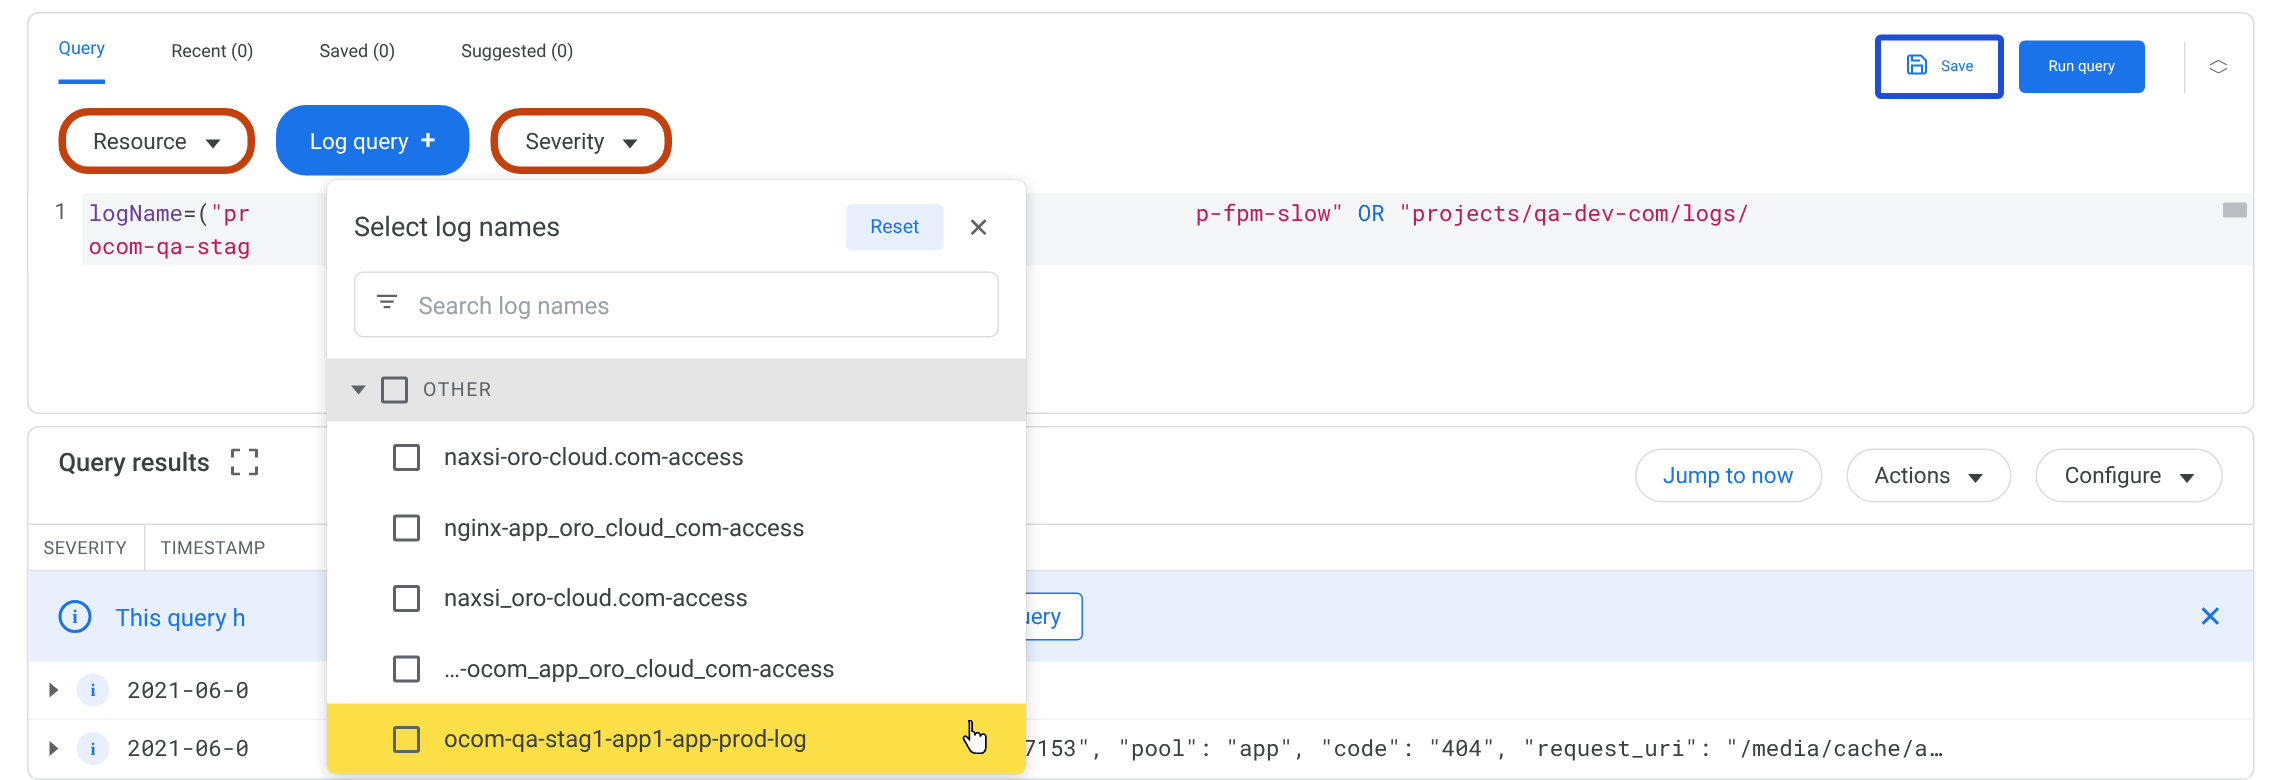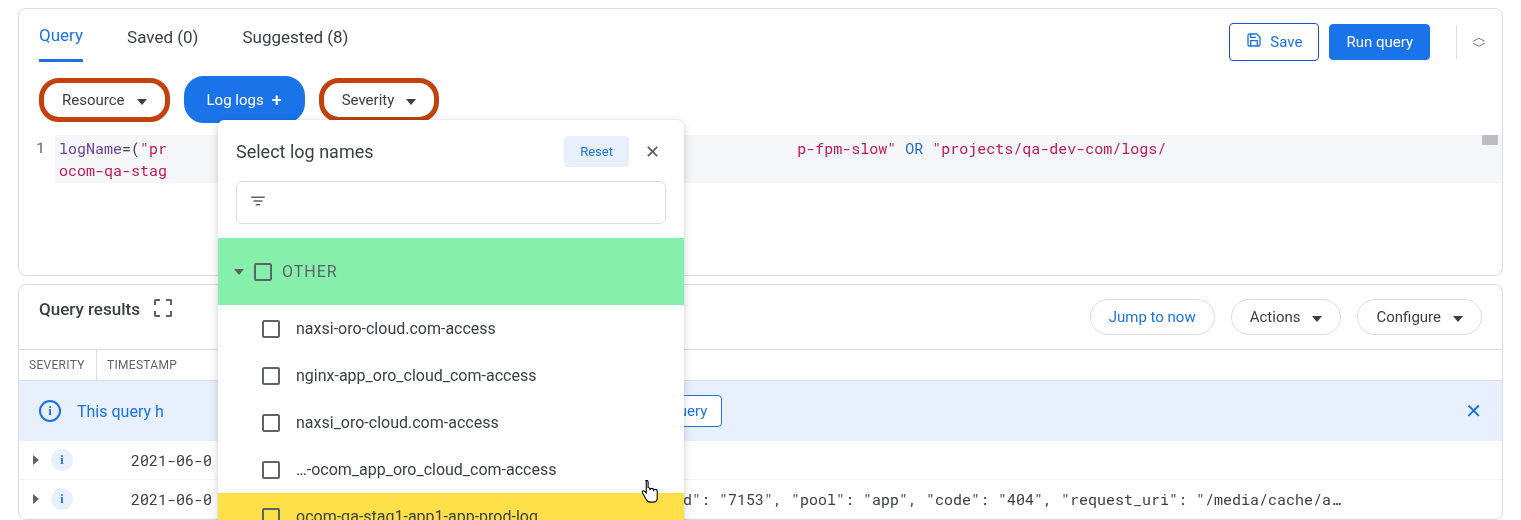--- a/index.html
+++ b/index.html
@@ -25,39 +25,39 @@
     height: 268px;
   }
   .tabs-row {
     display: flex;
     align-items: center;
     padding: 8px 20px 0 20px;
     gap: 44px;
     border-bottom: 0;
   }
   .tab {
-    font-size: 17px;
+    font-size: 12px;
     color: #3c4043;
     padding: 8px 0 14px 0;
     cursor: pointer;
   }
   .tab.active {
     color: #1a73e8;
     border-bottom: 3px solid #1a73e8;
   }
   .btn {
     display: inline-flex;
     align-items: center;
     gap: 8px;
-    border: 1px solid #1d4ed8;
+    border: 4px solid #1d4ed8;
     background: #fff;
     color: #1a73e8;
     border-radius: 4px;
     padding: 8px 16px;
-    font-size: 15px;
+    font-size: 10px;
     cursor: pointer;
     font-family: inherit;
   }
   .btn.primary {
     background: #1a73e8;
     color: #fff;
     border-color: #1a73e8;
   }
   .right-actions {
     display: flex;
@@ -214,23 +214,23 @@
     color: #3c4043;
   }
   .search-field input::placeholder { color: #9aa0a6; }
   .filter-icon {
     color: #5f6368;
   }
   .group-header {
     display: flex;
     align-items: center;
     gap: 10px;
-    background: #86efac;
-    padding: 24px 16px;
-    font-size: 16px;
+    background: #e5e5e5;
+    padding: 12px 16px;
+    font-size: 13px;
     letter-spacing: 1px;
     color: #5f6368;
   }
   .chev-open {
     width: 0; height: 0;
     border-left: 5px solid transparent;
     border-right: 5px solid transparent;
     border-top: 6px solid #5f6368;
   }
   .checkbox {
@@ -367,37 +367,38 @@
   }
   .sev-info {
     width: 22px; height: 22px;
     background: #e8f0fe;
     border-radius: 50%;
     display: flex; align-items: center; justify-content: center;
     font-size: 12px; font-weight: 600;
     color: #1a73e8;
     font-family: serif;
   }
-  .log-ts { white-space: nowrap; margin-left: 46px; }
+  .log-ts { white-space: nowrap; }
   .log-summary {
     white-space: nowrap;
     overflow: hidden;
     text-overflow: ellipsis;
     flex: 1;
   }
   .save-icon-svg { display:inline-block; }
 </style>
 </head>
 <body>
 
 <div class="panel top-panel">
   <div class="tabs-row">
     <div class="tab active">Query</div>
+    <div class="tab">Recent (0)</div>
     <div class="tab">Saved (0)</div>
-    <div class="tab">Suggested (8)</div>
+    <div class="tab">Suggested (0)</div>
   </div>
 
   <div class="right-actions">
     <button class="btn">
       <span class="save-icon-svg">
         <svg width="16" height="16" viewBox="0 0 24 24" fill="none" stroke="#1a73e8" stroke-width="2">
             <path d="M19 21H5a2 2 0 0 1-2-2V5a2 2 0 0 1 2-2h11l5 5v11a2 2 0 0 1-2 2z"></path>
             <polyline points="17 21 17 13 7 13 7 21"></polyline>
             <polyline points="7 3 7 8 15 8"></polyline>
           </svg>
@@ -409,21 +410,21 @@
       <div class="chevrons">︿<br>﹀</div>
     </div>
   </div>
 
   <div class="filter-row">
     <div class="pill">
       <span>Resource</span>
       <span class="chev-down"></span>
     </div>
     <div class="pill blue">
-      <span>Log logs</span>
+      <span>Log query</span>
       <span class="plus-icon">+</span>
     </div>
     <div class="pill">
       <span>Severity</span>
       <span class="chev-down"></span>
     </div>
   </div>
 
   <div class="editor">
     <div class="gutter">1</div>
@@ -438,20 +439,21 @@
     <button class="reset-btn">Reset</button>
     <div class="close-x">✕</div>
   </div>
   <div class="search-wrap">
     <div class="search-field">
       <span class="filter-icon">
         <svg width="18" height="18" viewBox="0 0 24 24" fill="#5f6368">
             <path d="M3 6h18v2H3V6zm3 5h12v2H6v-2zm3 5h6v2H9v-2z"></path>
           </svg>
       </span>
+      <input type="text" placeholder="Search log names" style="">
     </div>
   </div>
   <div class="group-header">
     <span class="chev-open"></span>
     <span class="checkbox"></span>
     <span>OTHER</span>
   </div>
   <div class="options">
     <div class="option">
       <span class="checkbox"></span>

